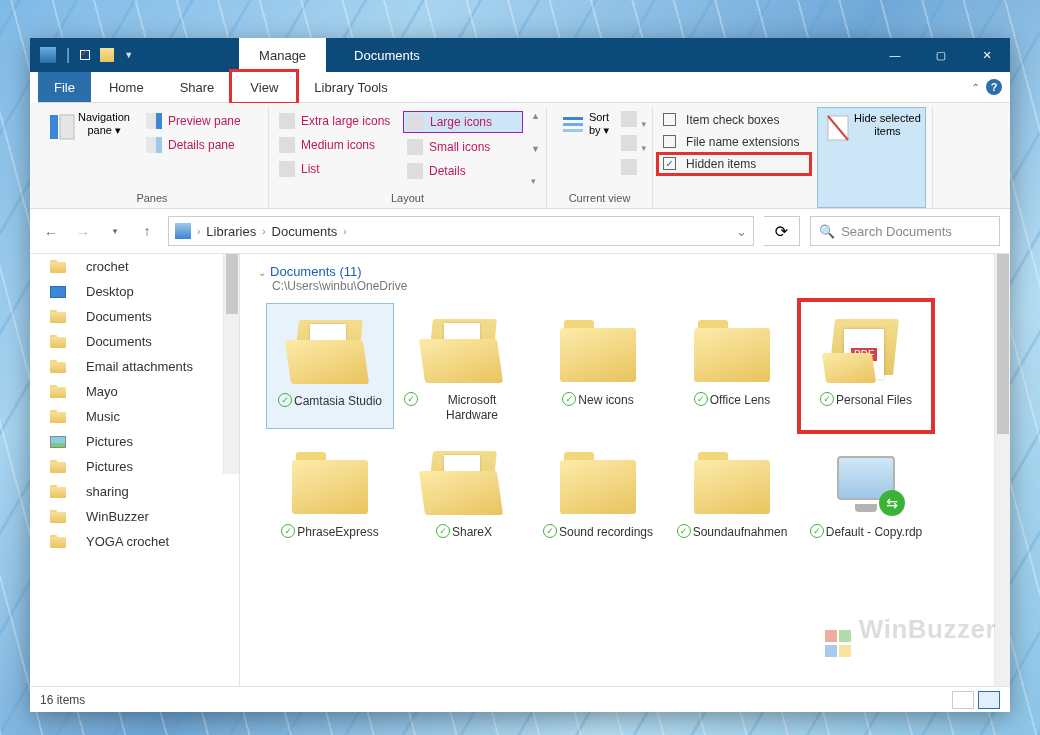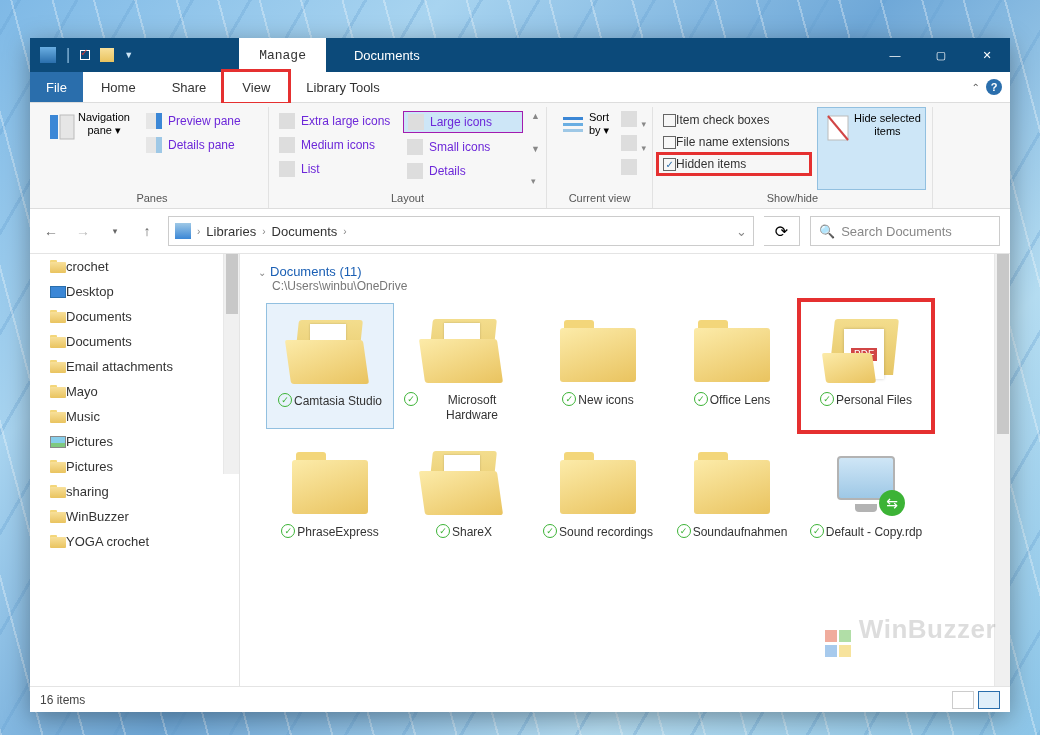--- a/index.html
+++ b/index.html
@@ -23,70 +23,70 @@
 }
 .titlebar-left { display: flex; align-items: center; gap: 10px; padding-left: 10px; }
 .titlebar-icon { width: 16px; height: 16px; background: #fff; display: inline-block; }
 .qat-icon { width: 14px; height: 14px; display: inline-block; }
 .qat-chk {
   width: 10px; height: 10px; border: 1px solid #fff; position: relative; display: inline-block;
 }
 .qat-chk::after { content: "✓"; color: #d13838; font-size: 10px; position: absolute; left: -1px; top: -4px; }
 .titlebar-tab {
   margin-left: auto; padding: 16px 20px; height: 34px; display: flex; align-items: center;
-  background: #fff; color: #333; font-size: 13px; font-family: Liberation Mono, monospace;
+  background: #fff; color: #333; font-size: 13px;
 }
 .titlebar-title { padding: 0 28px; font-size: 13px; }
 .titlebar-ctl { margin-left: auto; display: flex; }
 .titlebar-ctl > div { width: 46px; height: 34px; display: flex; align-items: center; justify-content: center; font-size: 11px; cursor: pointer; }
 .menubar {
-  background: #fff; border-bottom: 1px solid #ddd; height: 31px; display: flex; align-items: stretch;
+  background: #fff; border-bottom: 1px solid #ddd; height: 31px; display: flex; align-items: stretch; margin-left: 8px;
 }
 .filetab { background: #2a6eac; color: #fff; padding: 0 16px; display: flex; align-items: center; font-size: 13px; }
 .menutab { padding: 0 18px; display: flex; align-items: center; font-size: 13px; color: #333; cursor: pointer; }
 .menubar-right { margin-left: auto; display: flex; align-items: center; padding-right: 8px; gap: 6px; }
 .collapse-chevron { font-size: 10px; color: #555; }
 .help-icon {
   width: 16px; height: 16px; border-radius: 50%; background: #2a6eac; color: #fff;
   display: flex; align-items: center; justify-content: center; font-size: 11px; font-weight: bold;
 }
 .highlight-red { outline: 3px solid #e53030; }
 .ribbon {
   background: #f7f7f7; border-bottom: 1px solid #ddd; height: 106px; display: flex; padding: 4px 6px 0;
 }
 .ribbon-group { display: flex; flex-direction: column; border-right: 1px solid #e2e2e2; padding: 0 6px; }
 .ribbon-group-body { flex: 1; display: flex; gap: 8px; }
 .ribbon-group-label { text-align: center; font-size: 11px; color: #555; padding: 2px 0 4px; }
 .big-btn { display: flex; gap: 0; padding: 4px 4px 0; cursor: pointer; min-width: 58px; }
 .big-btn .biglabel { font-size: 11px; text-align: center; line-height: 1.2; white-space: pre-line; }
 .big-btn.selected { background: #cde6f7; border: 1px solid #92c0e0; }
 .small-col { display: flex; flex-direction: column; gap: 4px; padding-top: 4px; }
-.small-btn { display: flex; align-items: center; gap: 6px; font-size: 12px; color: #6d28d9; padding: 2px 4px; cursor: pointer; min-width: 120px; }
+.small-btn { display: flex; align-items: center; gap: 6px; font-size: 12px; color: #be185d; padding: 2px 4px; cursor: pointer; min-width: 120px; }
 .small-btn.selected { background: #cde6f7; border: 1px solid #a21caf; }
 .stub-icon { width: 16px; height: 16px; background: #ddd; display: inline-block; flex-shrink: 0; }
-.chk-row { display: flex; align-items: flex-end; gap: 0; font-size: 12px; color: #333; padding: 2px 4px; cursor: pointer; }
+.chk-row { display: flex; align-items: flex-start; gap: 10px; font-size: 12px; color: #333; padding: 2px 4px; cursor: pointer; }
 .chk-box { width: 13px; height: 13px; border: 1px solid #666; display: inline-flex; align-items: center; justify-content: center; font-size: 10px; color: #2a6eac; }
 .addressbar {
   height: 44px; display: flex; align-items: center; padding: 0 10px; gap: 10px;
 }
 .navbtn { width: 22px; height: 22px; display: flex; align-items: center; justify-content: center; color: #666; cursor: pointer; font-size: 14px; }
 .path-box {
   flex: 1; height: 30px; border: 1px solid #ccc; display: flex; align-items: center; padding: 0 6px; font-size: 13px; color: #333;
 }
 .path-box > span { display: flex; align-items: center; gap: 6px; }
 .crumb-sep { color: #888; font-size: 10px; }
 .refresh-box { width: 36px; height: 30px; border-top: 1px solid #ccc; border-right: 1px solid #ccc; border-bottom: 1px solid #ccc; display: flex; align-items: center; justify-content: center; cursor: pointer; }
 .search-box {
   width: 190px; height: 30px; border: 1px solid #ccc; display: flex; align-items: center; padding: 0 8px; gap: 6px; color: #888; font-size: 13px;
 }
 .content { flex: 1; display: flex; border-top: 1px solid #e4e4e4; min-height: 0; }
 .sidebar { width: 210px; border-right: 1px solid #e4e4e4; overflow-y: auto; position: relative; }
 .sidebar-scroll { position: absolute; top: 0; right: 0; width: 16px; height: 220px; background: #f0f0f0; border-left: 1px solid #e8e8e8; }
 .sidebar-scroll::before { content: ""; position: absolute; top: 0; left: 2px; width: 12px; height: 60px; background: #c8c8c8; }
-.side-item { display: flex; align-items: center; gap: 0; padding: 5px 8px 5px 20px; font-size: 13px; color: #333; cursor: pointer; }
+.side-item { display: flex; align-items: center; gap: 20px; padding: 5px 8px 5px 20px; font-size: 13px; color: #333; cursor: pointer; }
 .folder-icon-s, .folder-icon-m { display: inline-block; position: relative; }
 .folder-icon-s { width: 16px; height: 13px; }
 .folder-icon-s::before { content: ""; position: absolute; top: 0; left: 0; width: 7px; height: 3px; background: #f3d67a; border-radius: 1px 1px 0 0; }
 .folder-icon-s::after { content: ""; position: absolute; top: 2px; left: 0; width: 16px; height: 11px; background: linear-gradient(#f8e09a, #e9c35f); border-radius: 1px; }
 .desktop-icon { width: 16px; height: 12px; background: #3b87d6; border: 1px solid #2a6eac; }
 .pic-icon { width: 16px; height: 12px; background: linear-gradient(180deg, #87ceeb 60%, #7fc97f 60%); border: 1px solid #888; }
 .main { flex: 1; display: flex; flex-direction: column; position: relative; overflow: hidden; }
 .main-scroll { position: absolute; top: 0; right: 0; width: 16px; height: 100%; background: #f0f0f0; border-left: 1px solid #e8e8e8; }
 .main-scroll::before { content: ""; position: absolute; top: 0; left: 2px; width: 12px; height: 180px; background: #c8c8c8; }
 .group-header { padding: 10px 18px 2px; font-size: 13px; }
@@ -270,21 +270,20 @@
         </div>
         <div class="big-btn selected">
           <svg class="svgicon" viewBox="0 0 32 32">
               <rect x="6" y="4" width="20" height="24" fill="#fff" stroke="#bbb"></rect>
               <path d="M6 4 L26 28" stroke="#d14545" stroke-width="2"></path>
             </svg>
           <div class="biglabel">Hide selected
 items</div>
         </div>
       </div>
-      <div class="ribbon-group-label">Show/hide</div>
     </div>
 
   </div>
 
   <div class="addressbar">
     <div class="navbtn">←</div>
     <div class="navbtn" style="color:#bbb">→</div>
     <div class="navbtn" style="font-size:9px">▾</div>
     <div class="navbtn">↑</div>
     <div class="path-box">

